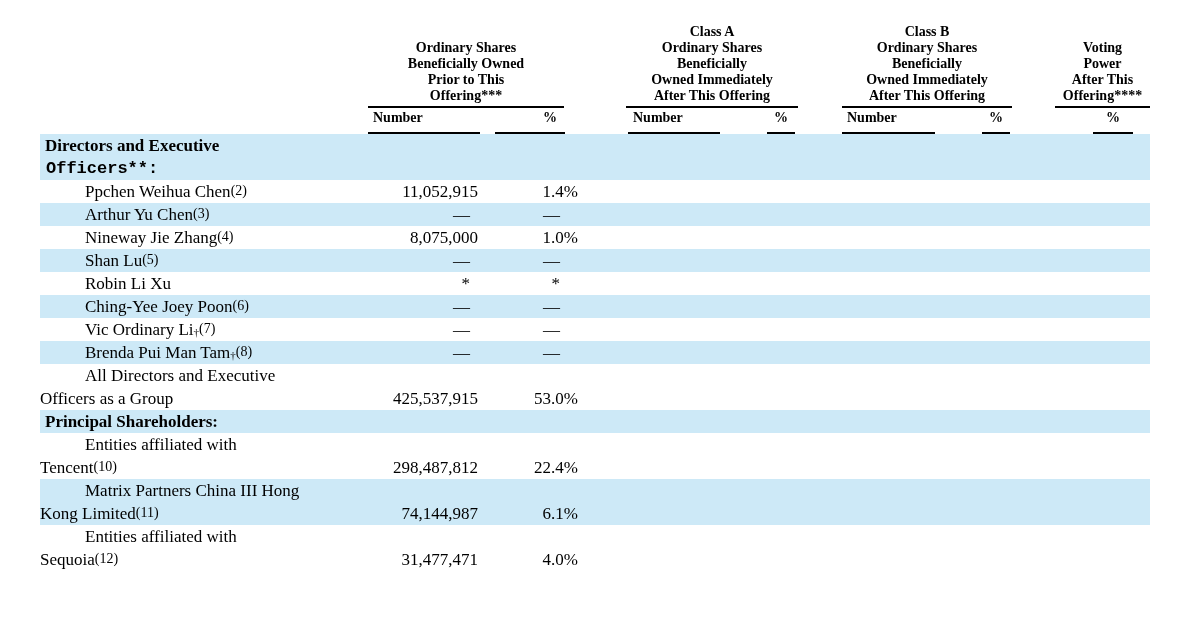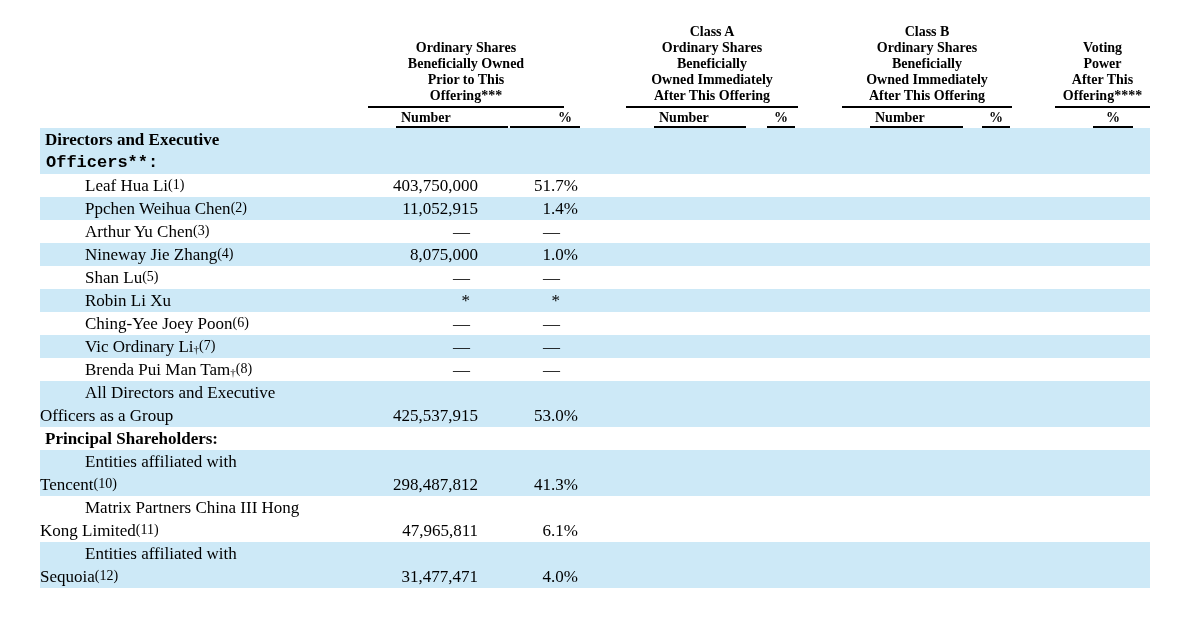--- a/index.html
+++ b/index.html
@@ -18,22 +18,22 @@
   .grp{ border-bottom:2px solid var(--rule); padding-bottom:2px; }
   .grp.g1{ margin-right:18px; }
   .gtitle{
     white-space:pre-line; text-align:center;
     font-weight:bold; font-size:14px; line-height:16px;
   }
   tr.h2 td{ height:18px; vertical-align:bottom; text-align:right; }
   .ul{
     display:inline-block; box-sizing:border-box;
     border-bottom:2px solid var(--rule);
-    font-weight:bold; font-size:14px; line-height:15px; padding-bottom:1px;
-    text-align:center; white-space:nowrap;margin-left:28px;
+    font-weight:bold; font-size:14px; line-height:15px; padding-bottom:7px;
+    text-align:center; white-space:nowrap;
   }
   .ul-n1{ width:112px; margin-right:2px;  text-align:left; padding-left:5px; }
   .ul-p1{ width:70px;  margin-right:17px; text-align:right; padding-right:8px; }
   .ul-n2{ width:92px;  margin-right:4px;  text-align:left; padding-left:5px; }
   .ul-p2{ width:28px;  margin-right:3px; }
   .ul-n3{ width:93px;  margin-right:3px;  text-align:left; padding-left:5px; }
   .ul-p3{ width:28px;  margin-right:2px; }
   .ul-v { width:40px;  margin-right:17px; }
 
   
@@ -139,35 +139,20 @@
           <td></td>
           <td class="num"></td>
           <td class="pct"></td>
           <td></td>
           <td class="num"></td>
           <td class="pct"></td>
           <td></td>
           <td class="pct"></td>
   </tr>
 
-  <tr>
-    <td class="lbl i2">
-            <div class="l1"><span>Leaf Hua Li</span><span class="fn">(1)</span></div>
-          </td>
-    <td class="num">403,750,000</td>
-    <td class="pct">51.7%</td>
-    <td></td>
-          <td class="num"></td>
-          <td class="pct"></td>
-          <td></td>
-          <td class="num"></td>
-          <td class="pct"></td>
-          <td></td>
-          <td class="pct"></td>
-  </tr>
 
   <tr>
     <td class="lbl i2">
             <div class="l1"><span>Ppchen Weihua Chen</span><span class="fn">(2)</span></div>
           </td>
     <td class="num">11,052,915</td>
     <td class="pct">1.4%</td>
     <td></td>
           <td class="num"></td>
           <td class="pct"></td>
@@ -323,37 +308,37 @@
           <td class="pct"></td>
   </tr>
 
 
   <tr>
     <td class="lbl i2">
             <div class="l1"><span>Entities affiliated with</span></div>
             <div class="l2"><span>Tencent</span><span class="fn">(10)</span></div>
           </td>
     <td class="num">298,487,812</td>
-    <td class="pct">41.3%</td>
+    <td class="pct">22.4%</td>
     <td></td>
           <td class="num"></td>
           <td class="pct"></td>
           <td></td>
           <td class="num"></td>
           <td class="pct"></td>
           <td></td>
           <td class="pct"></td>
   </tr>
 
   <tr>
     <td class="lbl i2">
             <div class="l1"><span>Matrix Partners China III Hong</span></div>
             <div class="l2"><span>Kong Limited</span><span class="fn">(11)</span></div>
           </td>
-    <td class="num">47,965,811</td>
+    <td class="num">74,144,987</td>
     <td class="pct">6.1%</td>
     <td></td>
           <td class="num"></td>
           <td class="pct"></td>
           <td></td>
           <td class="num"></td>
           <td class="pct"></td>
           <td></td>
           <td class="pct"></td>
   </tr>

